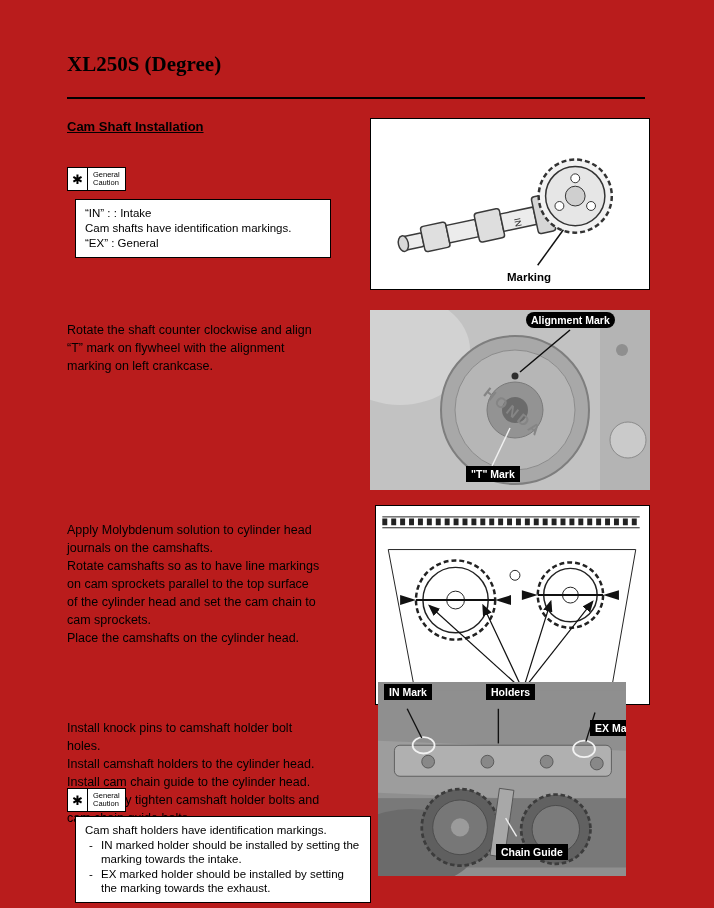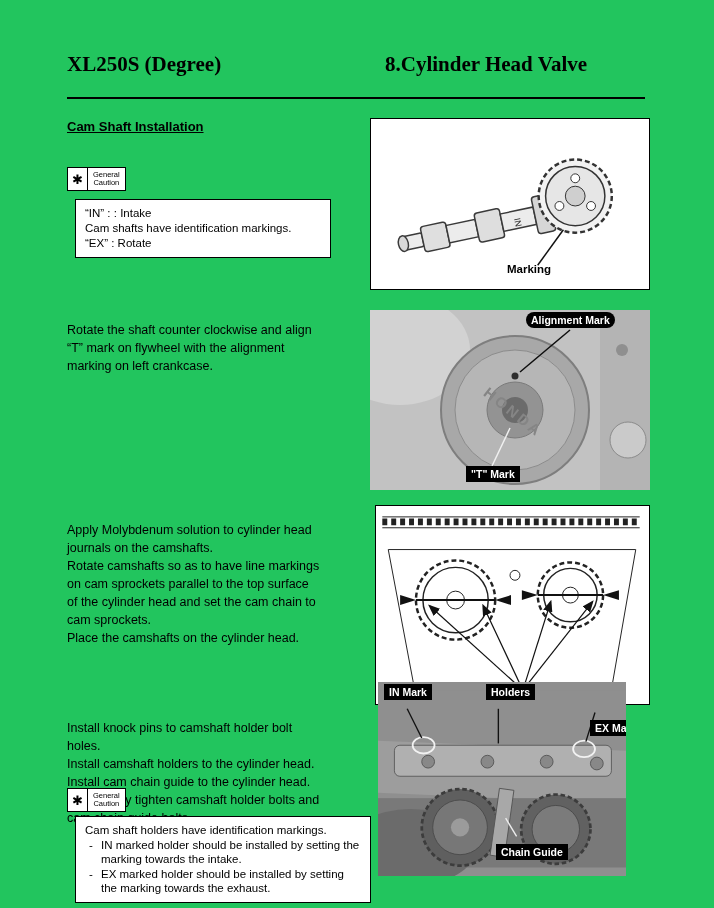--- a/index.html
+++ b/index.html
@@ -1,30 +1,30 @@
 <!DOCTYPE html>
 <html><head>
 <meta charset="utf-8">
 <style>
   * { box-sizing: border-box; margin: 0; padding: 0; }
   html, body { background: #fff; }
   body { width: 714px; height: 908px; font-family: "Liberation Sans", sans-serif; color: #000; }
-  .page { position: relative; width: 714px; height: 908px; background: #22c55e; overflow: hidden; }
+  .page { position: relative; width: 714px; height: 908px; background: #b91c1c; overflow: hidden; }
 
   .header-left  { position: absolute; left: 67px;  top: 52px; font-family: "Liberation Serif", serif; font-weight: bold; font-size: 21px; }
   .header-right { position: absolute; left: 385px; top: 52px; font-family: "Liberation Serif", serif; font-weight: bold; font-size: 21px; }
   .header-rule  { position: absolute; left: 67px;  top: 97px; width: 578px; border-top: 2px solid #000; }
 
   .section-title { position: absolute; left: 67px; top: 119px; font-size: 13px; font-weight: bold; text-decoration: underline; }
 
   .caution { position: absolute; display: flex; align-items: stretch; border: 1.5px solid #000; background: #fff; height: 24px; }
   .caution.c1 { left: 67px; top: 167px; }
   .caution.c2 { left: 67px; top: 788px; }
   .caution-icon { width: 20px; display: flex; align-items: center; justify-content: center; border-right: 1.5px solid #000; font-size: 13px; line-height: 13px; }
-  .caution-text { display: flex; flex-direction: column; justify-content: center; padding: 2px 5px; font-size: 7.5px; line-height: 8.5px; align-items: center; }
+  .caution-text { display: flex; flex-direction: column; justify-content: center; padding: 2px 5px; font-size: 7.5px; line-height: 8.5px; }
 
   .note-box { position: absolute; border: 1px solid #000; background: #fff; font-size: 11.5px; line-height: 15px; padding: 6px 9px; }
   .note-box.nb1 { left: 75px; top: 199px; width: 256px; }
   .note-box.nb2 { left: 75px; top: 816px; width: 296px; line-height: 14.5px; }
   .note-item { display: flex; margin-top: 0px; }
   .note-item .bullet { width: 16px; flex: 0 0 16px; text-align: left; padding-left: 4px; }
   .note-item .itext { flex: 1; }
 
   .para { position: absolute; left: 67px; width: 310px; font-size: 12.5px; line-height: 18px; white-space: pre-line; }
   .para.p1 { top: 321px; }
@@ -40,37 +40,36 @@
 
   .fig-label-black { position: absolute; background: #000; color: #fff; font-weight: bold; font-size: 10.5px; line-height: 12px; padding: 2px 5px; white-space: nowrap; }
   .fig-label-plain { position: absolute; color: #000; font-weight: bold; font-size: 11.5px; white-space: nowrap; }
 </style>
 </head>
 <body>
 
 <div class="page">
 
   <div class="header-left">XL250S (Degree)</div>
-  <div class="header-right">8.Cylinder Head Valve</div>
   <div class="header-rule"></div>
 
   <div class="section-title">Cam Shaft Installation</div>
 
   <div class="caution c1">
     <span class="caution-icon">✱</span>
     <span class="caution-text">
       <span>General</span>
       <span>Caution</span>
     </span>
   </div>
 
   <div class="note-box nb1">
     <div>“IN” : : Intake</div>
     <div>Cam shafts have identification markings.</div>
-    <div>“EX” : Rotate</div>
+    <div>“EX” : General</div>
   </div>
 
   <figure class="fig fig1">
     <svg viewBox="0 0 280 172">
       <g transform="rotate(-12 140 95)" stroke="#3a3a3a" stroke-width="1.5" fill="#ececec">
         <rect x="28" y="96" width="20" height="14" rx="2"></rect>
         <ellipse cx="28" cy="103" rx="5" ry="8" fill="#d8d8d8"></ellipse>
         <rect x="48" y="90" width="26" height="26" rx="3" fill="#dfdfdf"></rect>
         <rect x="74" y="94" width="30" height="18"></rect>
         <rect x="104" y="88" width="26" height="30" rx="3" fill="#dedede"></rect>
@@ -81,21 +80,21 @@
         <circle cx="206" cy="78" r="37" fill="#f2f2f2" stroke-width="2.5" stroke-dasharray="5 3"></circle>
         <circle cx="206" cy="78" r="30" fill="#e6e6e6" stroke-width="1.5"></circle>
         <circle cx="206" cy="78" r="10" fill="#cfcfcf"></circle>
         <circle cx="206" cy="60" r="4.5" fill="#fff"></circle>
         <circle cx="222" cy="88" r="4.5" fill="#fff"></circle>
         <circle cx="190" cy="88" r="4.5" fill="#fff"></circle>
       </g>
       <text x="148" y="104" font-size="9" fill="#222" transform="rotate(78 148 100)">IN</text>
       <line x1="168" y1="148" x2="194" y2="112" stroke="#111" stroke-width="1.5"></line>
     </svg>
-    <div class="fig-label-plain" style="left:136px; top:144px;">Marking</div>
+    <div class="fig-label-plain" style="left:136px; top:152px;">Marking</div>
   </figure>
 
   <div class="para p1">Rotate the shaft counter clockwise and align
 “T” mark on flywheel with the alignment
 marking on left crankcase.</div>
 
   <figure class="fig fig2">
     <svg viewBox="0 0 280 180">
       <rect width="280" height="180" fill="#c2c2c2"></rect>
       <ellipse cx="30" cy="40" rx="70" ry="55" fill="#d2d2d2"></ellipse>

